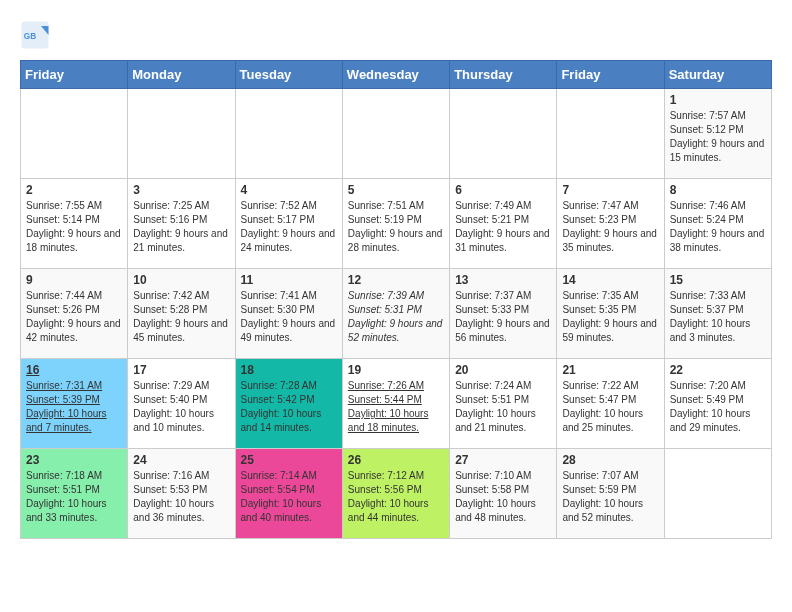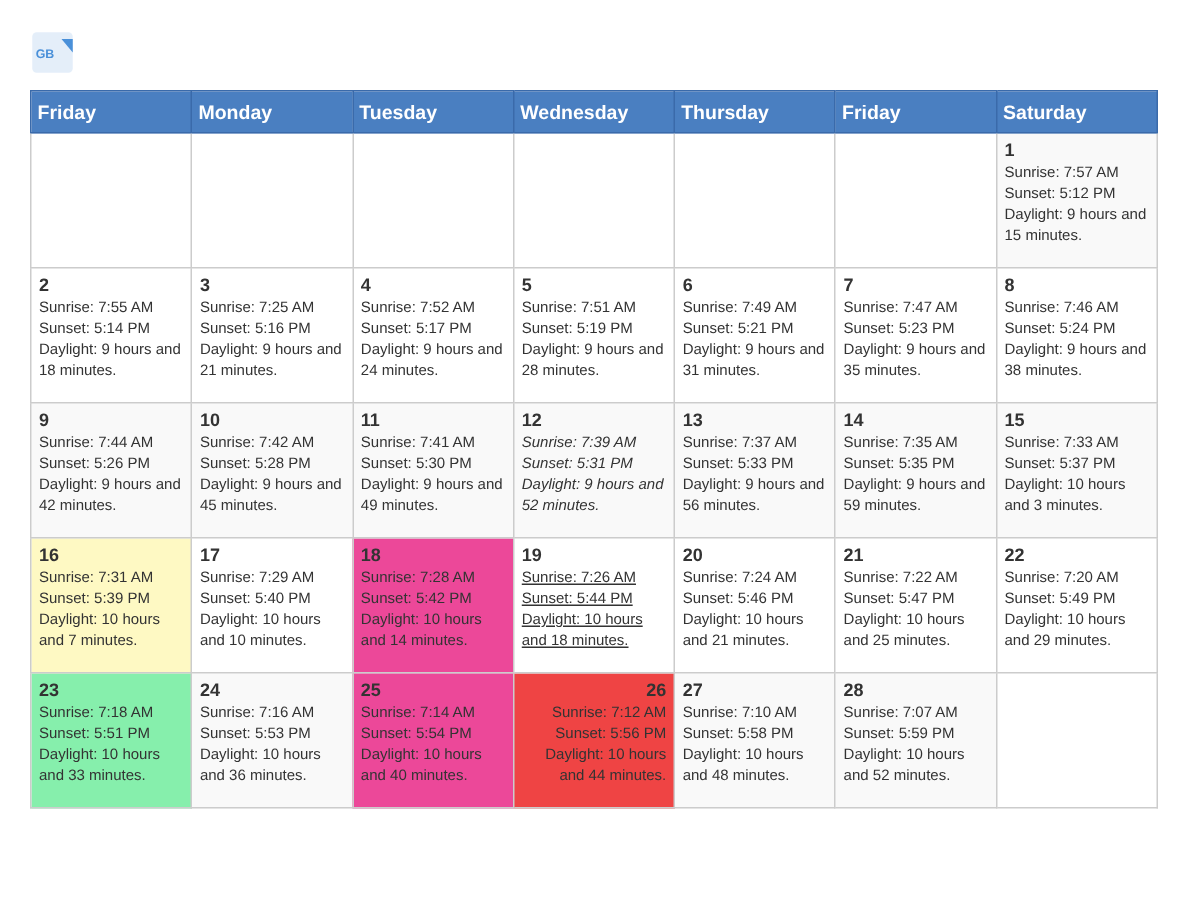--- a/index.html
+++ b/index.html
@@ -209,48 +209,48 @@
 Daylight: 9 hours and 59 minutes.</div>
         </td>
         <td style="background: rgb(249, 249, 249);">
           <span class="day-number">15</span>
           <div class="day-info" style="white-space: pre-line;">Sunrise: 7:33 AM
 Sunset: 5:37 PM
 Daylight: 10 hours and 3 minutes.</div>
         </td>
       </tr>
       <tr>
-        <td style="background: #fef9c3;">
+        <td style="background: #7dd3fc; text-decoration: underline;">
           <span class="day-number">16</span>
           <div class="day-info" style="white-space: pre-line;">Sunrise: 7:31 AM
 Sunset: 5:39 PM
 Daylight: 10 hours and 7 minutes.</div>
         </td>
         <td style="background: rgb(255, 255, 255);">
           <span class="day-number">17</span>
           <div class="day-info" style="white-space: pre-line;">Sunrise: 7:29 AM
 Sunset: 5:40 PM
 Daylight: 10 hours and 10 minutes.</div>
         </td>
-        <td style="background: #ec4899;">
+        <td style="background: #14b8a6;">
           <span class="day-number">18</span>
           <div class="day-info" style="white-space: pre-line;">Sunrise: 7:28 AM
 Sunset: 5:42 PM
 Daylight: 10 hours and 14 minutes.</div>
         </td>
         <td style="background: rgb(255, 255, 255);">
           <span class="day-number">19</span>
           <div class="day-info" style="white-space: pre-line; text-decoration: underline;">Sunrise: 7:26 AM
 Sunset: 5:44 PM
 Daylight: 10 hours and 18 minutes.</div>
         </td>
         <td style="background: rgb(255, 255, 255);">
           <span class="day-number">20</span>
           <div class="day-info" style="white-space: pre-line;">Sunrise: 7:24 AM
-Sunset: 5:46 PM
+Sunset: 5:51 PM
 Daylight: 10 hours and 21 minutes.</div>
         </td>
         <td style="background: rgb(255, 255, 255);">
           <span class="day-number">21</span>
           <div class="day-info" style="white-space: pre-line;">Sunrise: 7:22 AM
 Sunset: 5:47 PM
 Daylight: 10 hours and 25 minutes.</div>
         </td>
         <td style="background: rgb(255, 255, 255);">
           <span class="day-number">22</span>
@@ -271,21 +271,21 @@
           <div class="day-info" style="white-space: pre-line;">Sunrise: 7:16 AM
 Sunset: 5:53 PM
 Daylight: 10 hours and 36 minutes.</div>
         </td>
         <td style="background: #ec4899; margin-top: 13px;">
           <span class="day-number">25</span>
           <div class="day-info" style="white-space: pre-line;">Sunrise: 7:14 AM
 Sunset: 5:54 PM
 Daylight: 10 hours and 40 minutes.</div>
         </td>
-        <td style="background: #ef4444; text-align: right;">
+        <td style="background: #bef264;">
           <span class="day-number">26</span>
           <div class="day-info" style="white-space: pre-line;">Sunrise: 7:12 AM
 Sunset: 5:56 PM
 Daylight: 10 hours and 44 minutes.</div>
         </td>
         <td style="background: rgb(249, 249, 249);">
           <span class="day-number">27</span>
           <div class="day-info" style="white-space: pre-line;">Sunrise: 7:10 AM
 Sunset: 5:58 PM
 Daylight: 10 hours and 48 minutes.</div>

